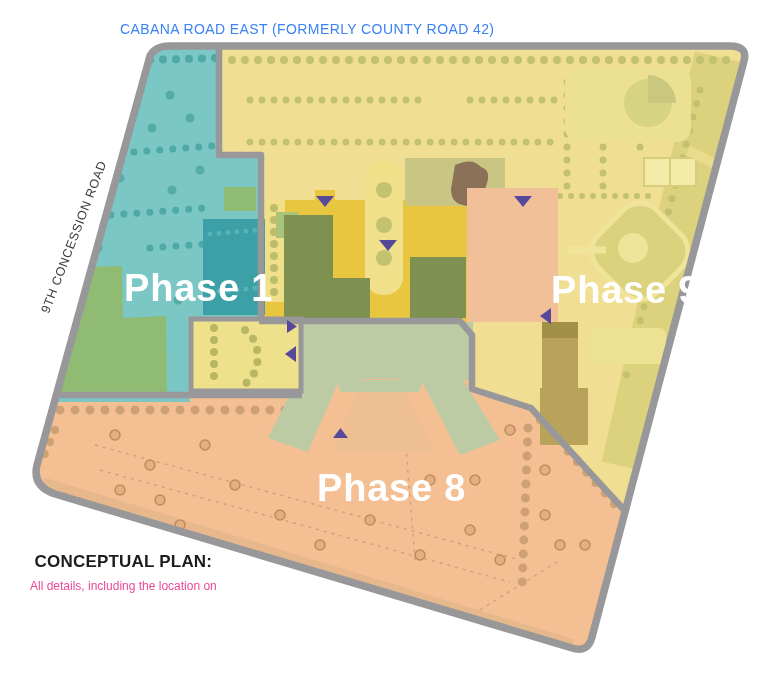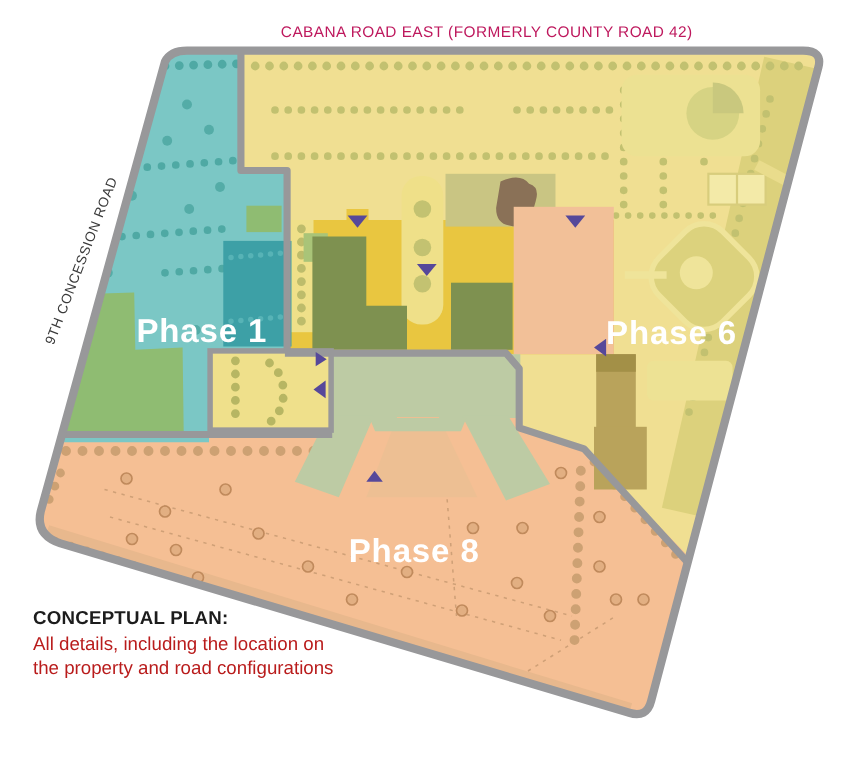--- a/index.html
+++ b/index.html
@@ -1,31 +1,31 @@
 <!DOCTYPE html>
 <html><head>
 <meta charset="utf-8">
 <style>
   html,body{margin:0;padding:0;background:#ffffff;}
   .stage{position:relative;width:765px;height:696px;background:#ffffff;overflow:hidden;
          font-family:"Liberation Sans",sans-serif;}
   .stage svg{position:absolute;left:0;top:0;}
-  .road-label-top{position:absolute;left:120px;top:21px;width:645px;text-align:center;
-                  font-size:14px;letter-spacing:0.4px;color:#be185d;white-space:nowrap;}
+  .road-label-top{position:absolute;left:120px;top:21px;width:645px;
+                  font-size:14px;letter-spacing:0.4px;color:#3b82f6;white-space:nowrap;}
   .road-label-left{position:absolute;left:-31px;top:230px;width:210px;text-align:center;
                    font-size:12.5px;letter-spacing:0.6px;color:#3a3a3a;white-space:nowrap;
                    transform:rotate(-69deg);}
-  .phase-label{position:absolute;color:#ffffff;font-weight:bold;font-size:30px;
-               letter-spacing:0.8px;white-space:nowrap;margin-top:18px;}
+  .phase-label{position:absolute;color:#ffffff;font-weight:bold;font-size:38px;
+               letter-spacing:0.8px;white-space:nowrap;}
   .phase-1-label{left:124px;top:267px;}
   .phase-2-label{left:551px;top:269px;}
   .phase-3-label{left:317px;top:467px;}
   .plan-note{position:absolute;left:30px;top:552px;color:#1c1c1c;}
-  .plan-note .title{font-size:17px;font-weight:bold;margin-bottom:3px;letter-spacing:0.2px;}
-  .plan-note .line{font-size:17px;line-height:22px;color:#b91c1c;}
+  .plan-note .title{font-size:17px;font-weight:bold;margin-bottom:3px;letter-spacing:0.2px;text-align:center;}
+  .plan-note .line{font-size:12px;line-height:22px;color:#ec4899;}
 </style>
 </head>
 <body>
 
 <div class="stage">
 
 <svg width="765" height="696" viewBox="0 0 765 696">
   <defs>
     <clipPath id="siteClip">
       <path d="M170 46 L730 46 Q748 46 744 61 L592 637 Q588 653 572 648 L55 494 Q32 486 37 465 L150 56 Q155 46 170 46 Z"></path>
@@ -198,22 +198,21 @@
     </g>
   </g>
 
   <path fill="none" stroke-width="7.5" stroke-linejoin="round" d="M170 46 L730 46 Q748 46 744 61 L592 637 Q588 653 572 648 L55 494 Q32 486 37 465 L150 56 Q155 46 170 46 Z" stroke="#98989A"></path>
 </svg>
 
 <div class="road-label-top">CABANA ROAD EAST (FORMERLY COUNTY ROAD 42)</div>
 <div class="road-label-left">9TH CONCESSION ROAD</div>
 
 <div class="phase-label phase-1-label">Phase 1</div>
-<div class="phase-label phase-2-label">Phase 6</div>
+<div class="phase-label phase-2-label">Phase 9</div>
 <div class="phase-label phase-3-label">Phase 8</div>
 
 <div class="plan-note">
   <div class="title">CONCEPTUAL PLAN:</div>
   <div class="line">All details, including the location on</div>
-  <div class="line">the property and road configurations</div>
 </div>
 
 </div>
 
 </body></html>

